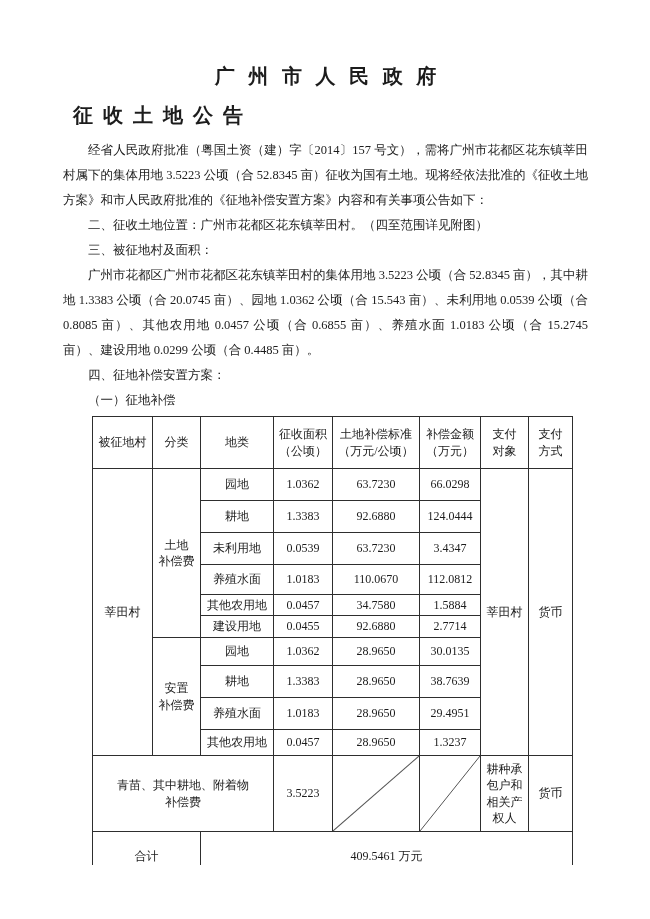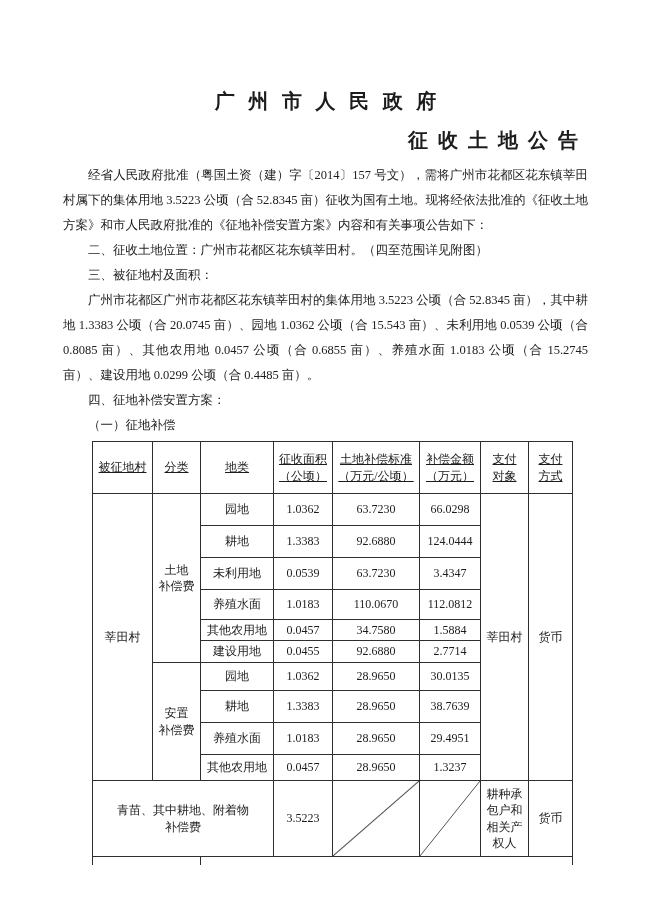--- a/index.html
+++ b/index.html
@@ -4,39 +4,39 @@
 <style>
   html, body { margin:0; padding:0; background:#ffffff; }
   .page {
     position: relative;
     width: 650px;
     height: 865px;
     box-sizing: border-box;
     background: #ffffff;
     color: #1c1c1c;
     font-family: "Liberation Serif", "DejaVu Serif", serif;
-    padding: 88px 62px 0 63px;
+    padding: 63px 62px 0 63px;
     overflow: hidden;
   }
   .doc-title {
     margin: 0 0 13px 0;
     font-size: 20px;
     line-height: 26px;
     font-weight: bold;
     text-align: center;
     letter-spacing: 0.68em;
     padding-left: 0.68em;
     white-space: nowrap;
   }
   .doc-subtitle {
     margin: 0 0 10px 0;
     font-size: 20px;
     line-height: 26px;
     font-weight: bold;
-    text-align: right;
+    text-align: left;
     letter-spacing: 0.5em;
     padding-left: 0.5em;
     white-space: nowrap;
   }
   .doc-number {
     text-align: center;
     font-size: 12.5px;
     line-height: 16px;
     margin: 0 0 7px 0;
   }
@@ -56,21 +56,21 @@
   }
   table.comp td {
     border: 1px solid #2e2e2e;
     text-align: center;
     vertical-align: middle;
     padding: 1px 2px;
     line-height: 1.35;
     white-space: pre-line;
     overflow: hidden;
   }
-  tr.r-head  { height: 52px; text-decoration: underline; }
+  tr.r-head  { height: 52px; }
   tr.r32 { height: 32px; }
   tr.r30 { height: 30px; }
   tr.r21 { height: 21px; }
   tr.r22 { height: 22px; }
   tr.r28 { height: 28px; }
   tr.r26 { height: 26px; }
   tr.r-crops { height: 76px; }
   tr.r-total { height: 50px; }
   td.diag { position: relative; padding: 0; }
   td.diag svg { position:absolute; left:0; top:0; width:100%; height:100%; display:block; }

